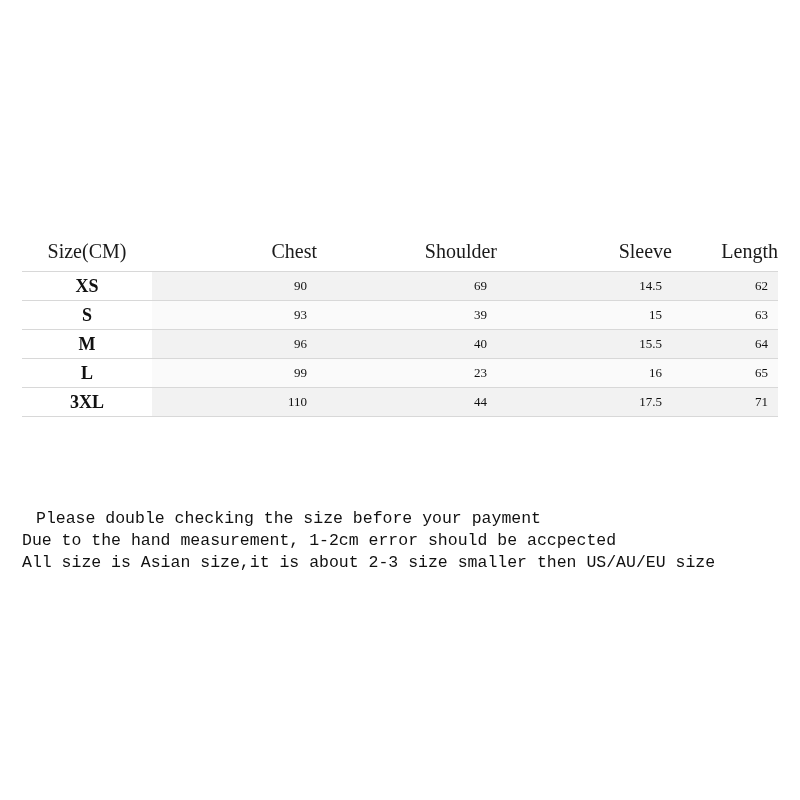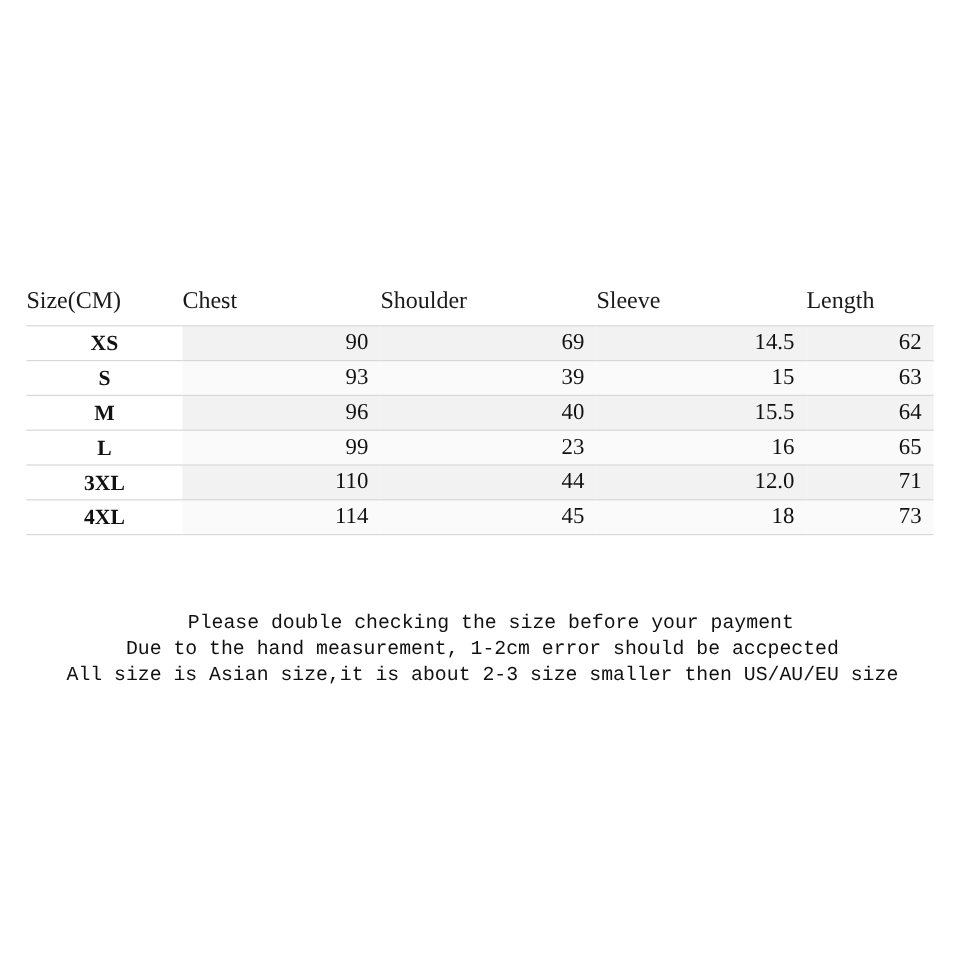--- a/index.html
+++ b/index.html
@@ -35,30 +35,30 @@
   table.size-table col.c2 { width: 180px; }
   table.size-table col.c3 { width: 175px; }
   table.size-table col.c4 { width: 106px; }
 
   table.size-table thead th {
     font-family: "Liberation Serif", serif;
     font-weight: normal;
     font-size: 20px;
     color: #1a1a1a;
     padding: 4px 0 8px 0;
-    text-align: left;
+    text-align: right;
     border: none;
     background: #ffffff;
   }
   table.size-table thead th.first-col {
-    text-align: left;
+    text-align: center;
   }
   table.size-table tbody td {
     font-family: "Liberation Serif", serif;
-    font-size: 19px;
+    font-size: 13px;
     color: #111111;
     height: 28px;
     padding: 0 10px;
     border-top: 1px solid #d8d8d8;
     border-bottom: 1px solid #d8d8d8;
     text-align: right;
     white-space: nowrap;
   }
   table.size-table tbody td.size-label {
     text-align: center;
@@ -78,21 +78,20 @@
   }
   .notes {
     position: absolute;
     left: 22px;
     top: 508px;
     width: 760px;
     font-family: "Liberation Mono", monospace;
     font-size: 16.5px;
     line-height: 22px;
     color: #111111;
-    text-align: center;
   }
   .notes div {
     white-space: nowrap;
   }
   .notes div.indent {
     padding-left: 14px;
   }
 </style>
 </head>
 <body>
@@ -143,29 +142,22 @@
           <td class="size-label">L</td>
           <td>99</td>
           <td>23</td>
           <td>16</td>
           <td>65</td>
         </tr>
         <tr class="odd">
           <td class="size-label">3XL</td>
           <td>110</td>
           <td>44</td>
-          <td>12.0</td>
+          <td>17.5</td>
           <td>71</td>
-        </tr>
-        <tr class="even">
-          <td class="size-label">4XL</td>
-          <td>114</td>
-          <td>45</td>
-          <td>18</td>
-          <td>73</td>
         </tr>
       </tbody>
     </table>
   </div>
 
   <div class="notes">
     <div class="indent">Please double checking the size before your payment</div>
     <div>Due to the hand measurement, 1-2cm error should be accpected</div>
     <div>All size is Asian size,it is about 2-3 size smaller then US/AU/EU size</div>
   </div>

